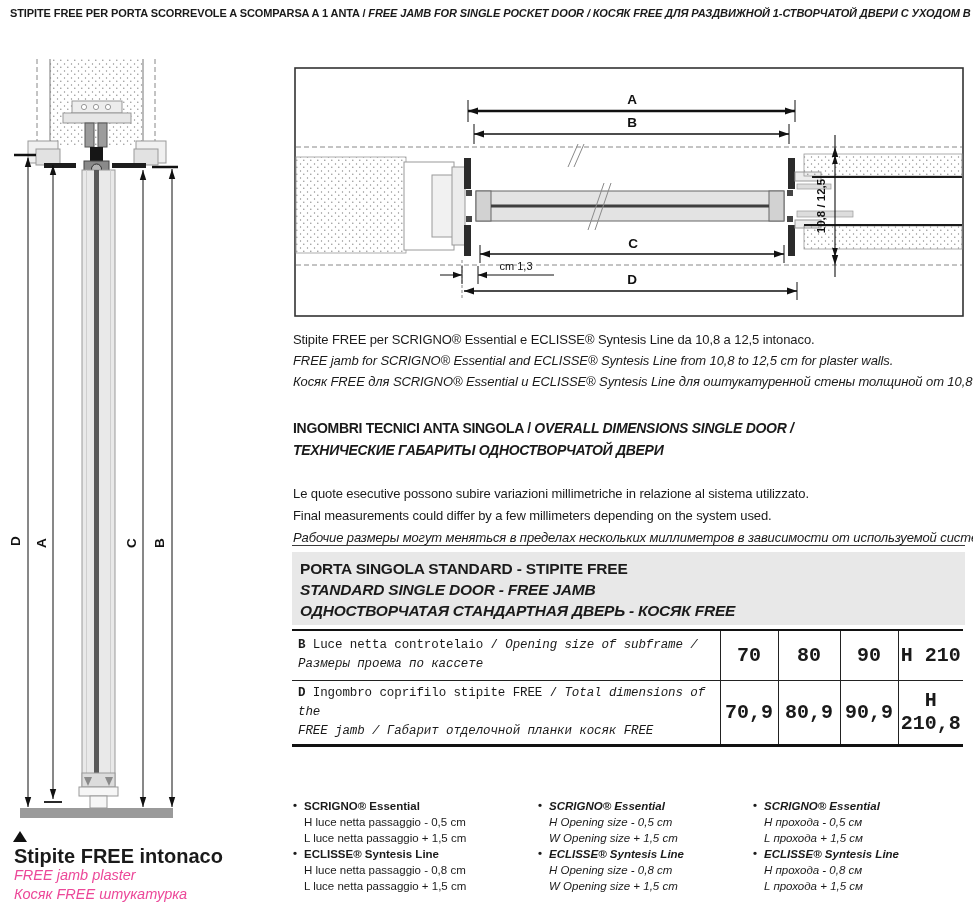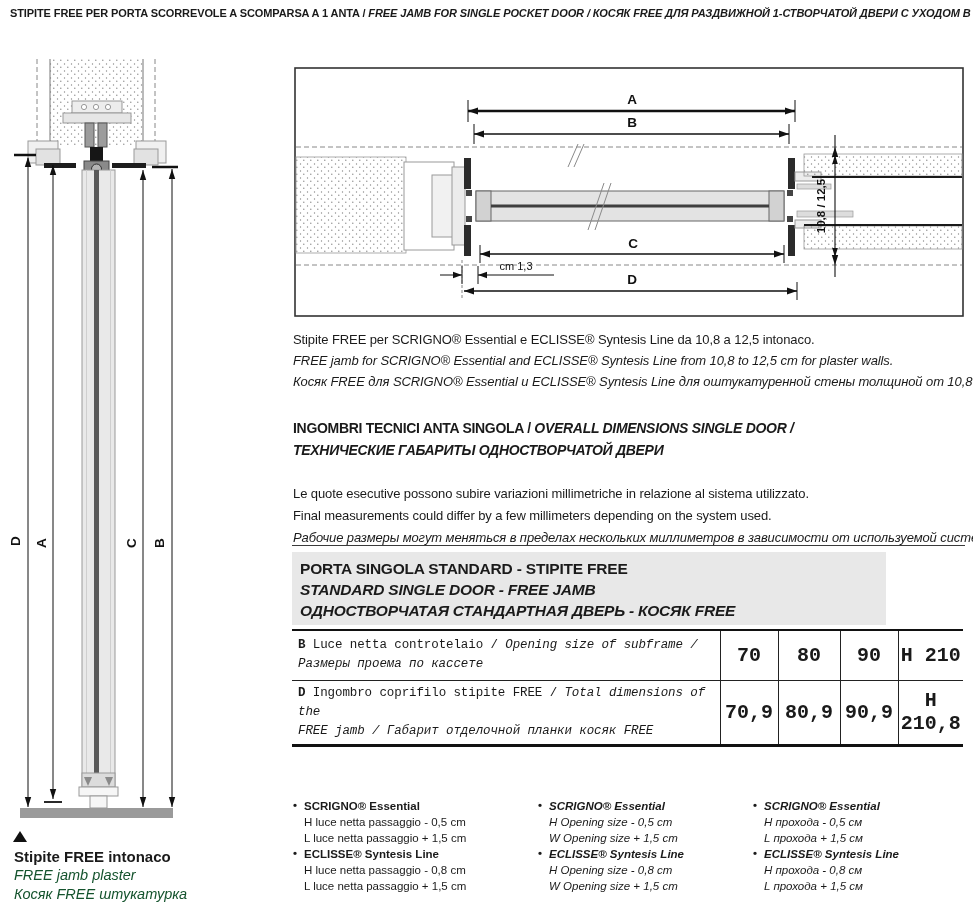--- a/index.html
+++ b/index.html
@@ -12,41 +12,41 @@
   svg.sect{position:absolute;left:0;top:55px;}
   svg text{font-family:"Liberation Sans",sans-serif;fill:#111;}
   .dimlbl{font-size:13.5px;font-weight:bold;}
   .caption{position:absolute;left:293px;top:329px;font-size:13px;line-height:21px;
            letter-spacing:-0.1px;white-space:nowrap;}
   .heading{position:absolute;left:293px;top:417px;font-size:14px;font-weight:bold;
            line-height:22px;letter-spacing:-0.3px;white-space:nowrap;}
   .notes{position:absolute;left:293px;top:483px;font-size:13px;line-height:22px;
          letter-spacing:-0.1px;white-space:nowrap;}
   .rule{position:absolute;left:292px;top:545px;width:673px;height:0;border-top:1px solid #3a3a3a;}
-  .tblhead{position:absolute;left:292px;top:552px;width:594px;height:73px;background:#e8e8e8;
+  .tblhead{position:absolute;left:292px;top:552px;width:673px;height:73px;background:#e8e8e8;
            box-sizing:border-box;padding:6px 0 0 8px;font-size:15.5px;font-weight:bold;
            line-height:21px;letter-spacing:-0.2px;white-space:nowrap;}
   table.dims{position:absolute;left:292px;top:629px;width:671px;border-collapse:collapse;
              border-top:2.5px solid #111;border-bottom:3.5px solid #111;font-size:12.5px;}
   table.dims td{border-left:1px solid #222;vertical-align:middle;padding:3px 6px;}
   table.dims tr+tr td{border-top:1px solid #222;}
   table.dims td.lbl{border-left:none;line-height:19px;letter-spacing:-0.1px;}
   table.dims td.val{text-align:center;font-weight:bold;font-size:20px;padding:3px 2px;}
   table.dims tr{height:50px;font-family:Liberation Mono, monospace;}
   .blk{display:block;}
   .fnotes{position:absolute;left:292px;top:799px;display:flex;font-size:11.5px;line-height:15.9px;}
   .fn-col{width:245px;}
   .fn-col.c2{width:215px;font-style:italic;}
   .fn-col.c3{width:213px;font-style:italic;}
   .fn-line{position:relative;padding-left:12px;white-space:nowrap;}
   .fn-brand{font-weight:bold;}
   .fn-brand .bullet{position:absolute;left:1px;top:-1px;font-style:normal;}
   .corner{position:absolute;left:14px;top:847px;line-height:19px;white-space:nowrap;}
-  .corner .l1{font-size:15px;font-weight:bold;}
-  .corner .l2,.corner .l3{font-size:14.5px;font-style:italic;color:#14532d;}
+  .corner .l1{font-size:20px;font-weight:bold;}
+  .corner .l2,.corner .l3{font-size:14.5px;font-style:italic;color:#ec4899;}
 </style>
 </head>
 <body>
 
 <div class="page">
 
   <div class="hdr"><span>STIPITE FREE PER PORTA SCORREVOLE A SCOMPARSA A 1 ANTA / </span><span class="it">FREE JAMB FOR SINGLE POCKET DOOR / </span><span class="it">КОСЯК FREE ДЛЯ РАЗДВИЖНОЙ 1-СТВОРЧАТОЙ ДВЕРИ С УХОДОМ В СТЕНУ</span></div>
 
   <svg class="sect" width="200" height="800" viewBox="0 0 200 800">
     <defs>

